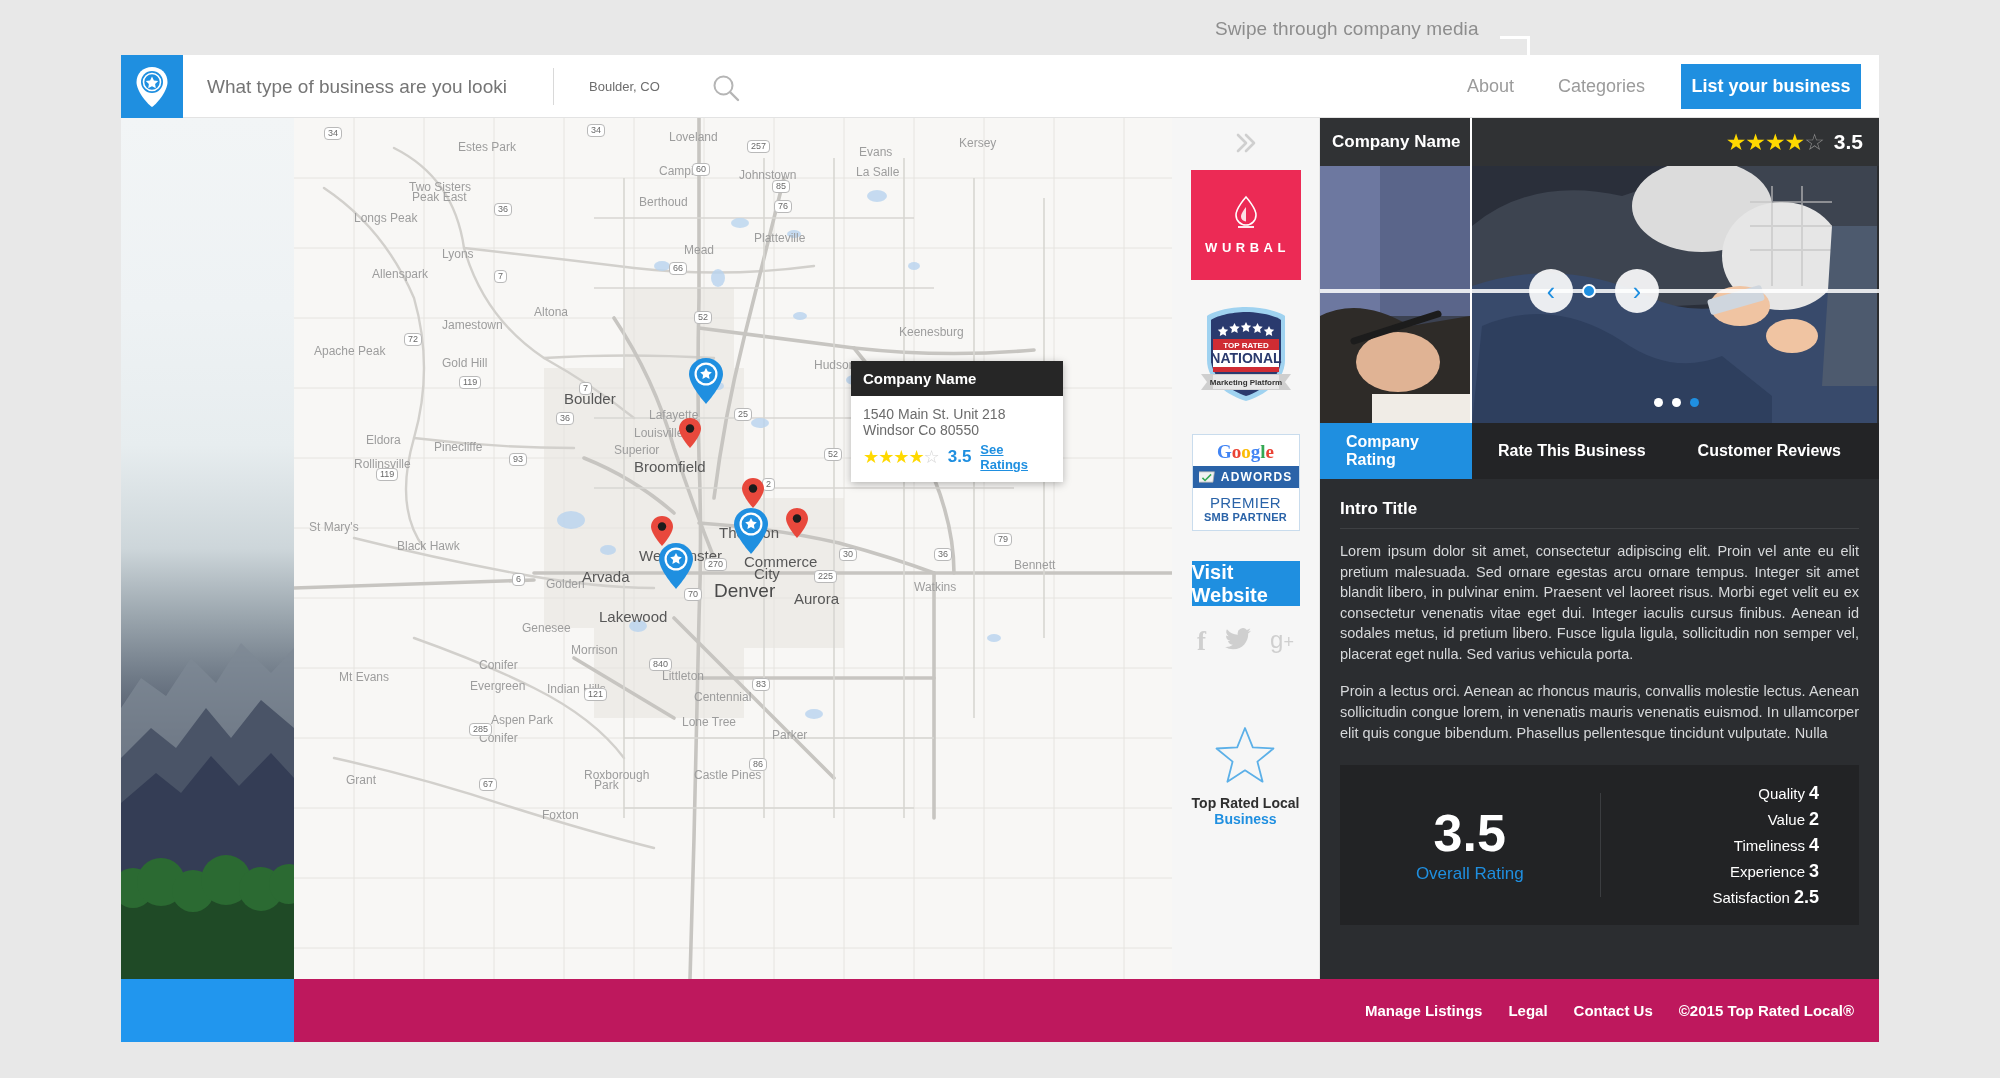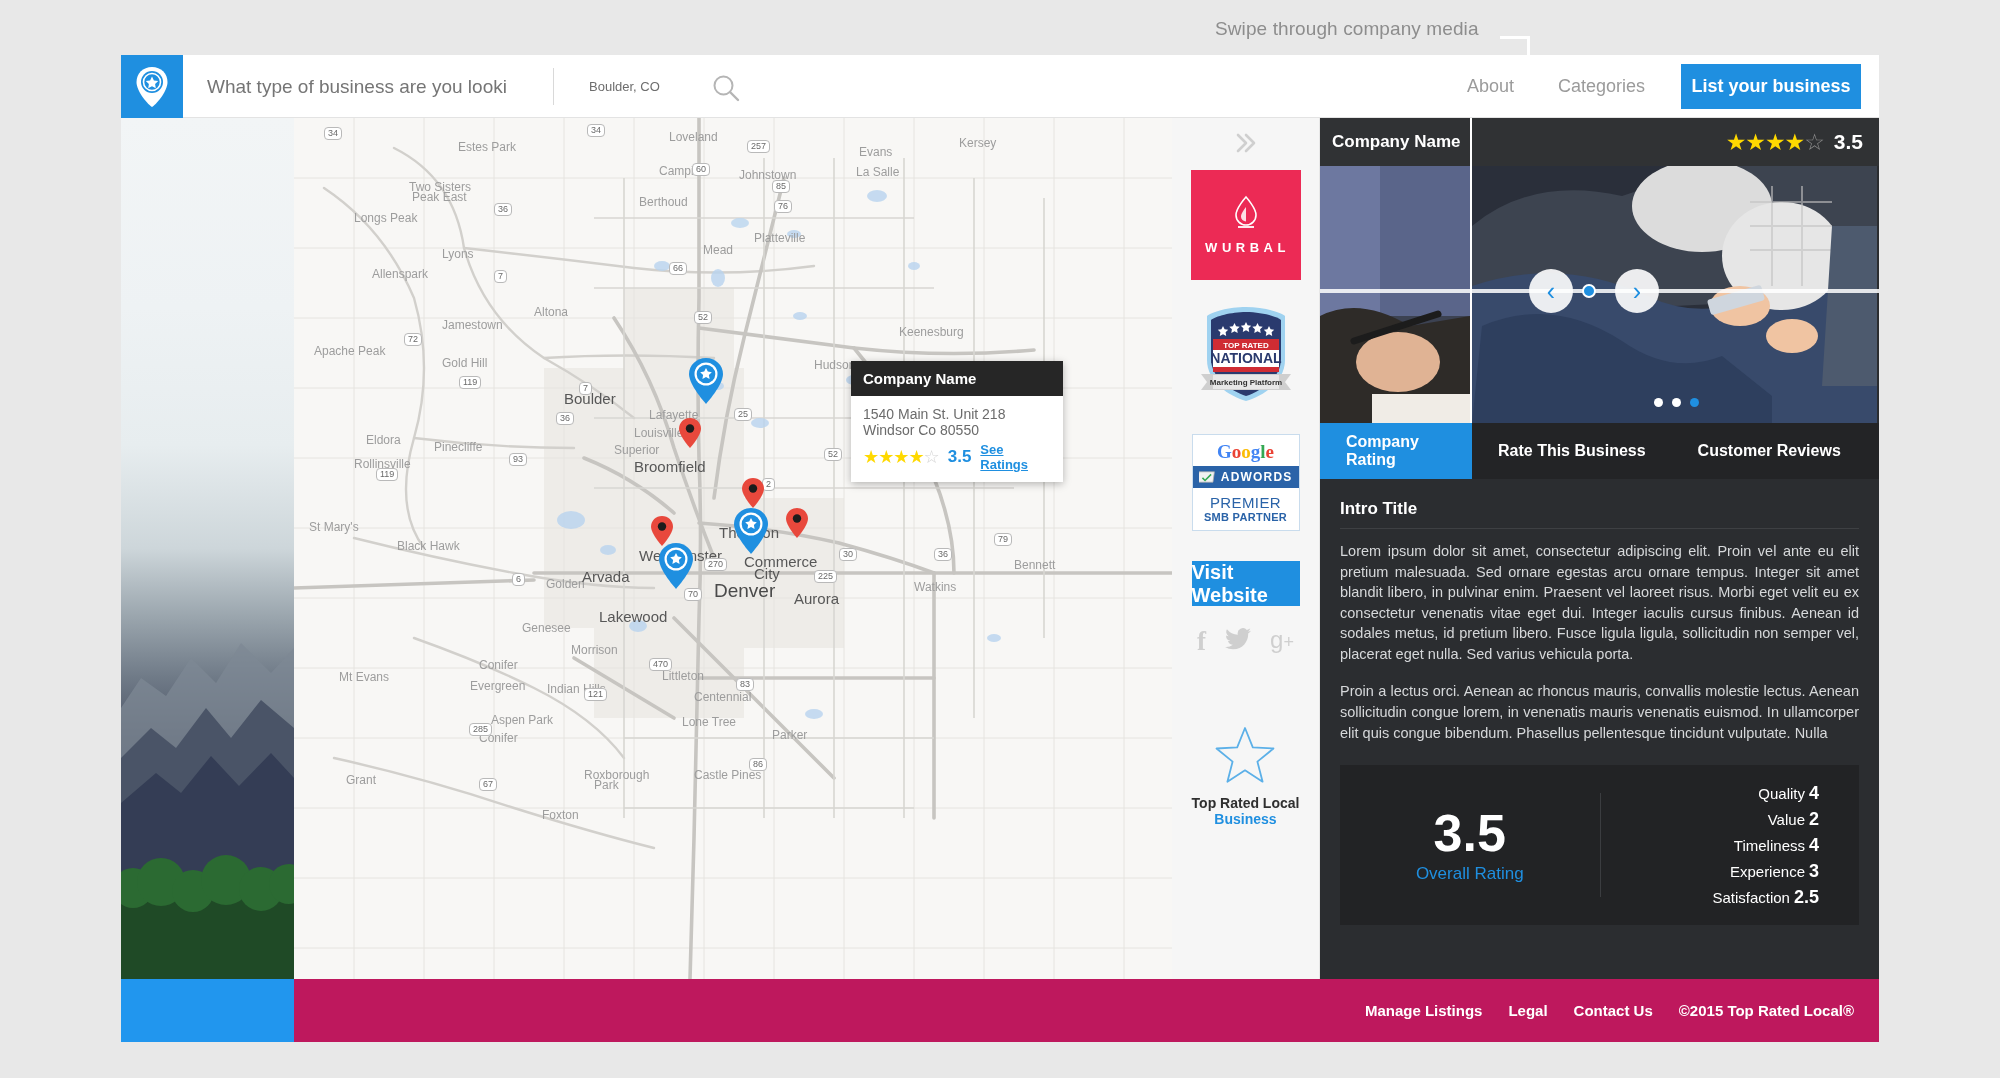--- a/index.html
+++ b/index.html
@@ -431,21 +431,21 @@
           <div class="mlabel faint" style="left: 478px; top: 610px;">Parker</div>
           <div class="mlabel faint" style="left: 400px; top: 650px;">Castle Pines</div>
           <div class="mlabel faint" style="left: 290px; top: 650px;">Roxborough</div>
           <div class="mlabel faint" style="left: 300px; top: 660px;">Park</div>
           <div class="mlabel faint" style="left: 52px; top: 655px;">Grant</div>
           <div class="mlabel faint" style="left: 248px; top: 690px;">Foxton</div>
           <div class="mlabel faint" style="left: 375px; top: 12px;">Loveland</div>
           <div class="mlabel faint" style="left: 365px; top: 46px;">Campion</div>
           <div class="mlabel faint" style="left: 345px; top: 77px;">Berthoud</div>
           <div class="mlabel faint" style="left: 445px; top: 50px;">Johnstown</div>
-          <div class="mlabel faint" style="left: 409px; top: 125px; text-align: right;">Mead</div>
+          <div class="mlabel faint" style="left: 390px; top: 125px; text-align: right;">Mead</div>
           <div class="mlabel faint" style="left: 460px; top: 113px;">Platteville</div>
           <div class="mlabel faint" style="left: 565px; top: 27px;">Evans</div>
           <div class="mlabel faint" style="left: 562px; top: 47px;">La Salle</div>
           <div class="mlabel faint" style="left: 665px; top: 18px;">Kersey</div>
           <div class="mlabel faint" style="left: 605px; top: 207px;">Keenesburg</div>
           <div class="mlabel faint" style="left: 520px; top: 240px;">Hudson</div>
           <div class="mlabel faint" style="left: 568px; top: 280px;">Lochbuie</div>
           <div class="mlabel faint" style="left: 620px; top: 462px;">Watkins</div>
           <div class="mlabel faint" style="left: 720px; top: 440px;">Bennett</div>
           <div class="mlabel faint" style="left: 148px; top: 129px;">Lyons</div>
@@ -482,22 +482,22 @@
           <div class="shield" style="left: 478px; top: 62px;">85</div>
           <div class="shield" style="left: 375px; top: 144px;">66</div>
           <div class="shield" style="left: 480px; top: 82px;">76</div>
           <div class="shield" style="left: 400px; top: 193px;">52</div>
           <div class="shield" style="left: 285px; top: 264px;">7</div>
           <div class="shield" style="left: 262px; top: 294px;">36</div>
           <div class="shield" style="left: 440px; top: 290px;">25</div>
           <div class="shield" style="left: 410px; top: 440px;">270</div>
           <div class="shield" style="left: 390px; top: 470px;">70</div>
           <div class="shield" style="left: 520px; top: 452px;">225</div>
-          <div class="shield" style="left: 355px; top: 540px;">470</div>
-          <div class="shield" style="left: 442px; top: 560px;">83</div>
+          <div class="shield" style="left: 355px; top: 540px;">840</div>
+          <div class="shield" style="left: 458px; top: 560px;">83</div>
           <div class="shield" style="left: 455px; top: 640px;">86</div>
           <div class="shield" style="left: 290px; top: 570px;">121</div>
           <div class="shield" style="left: 545px; top: 430px;">30</div>
           <div class="shield" style="left: 640px; top: 430px;">36</div>
           <div class="shield" style="left: 700px; top: 415px;">79</div>
           <div class="shield" style="left: 530px; top: 330px;">52</div>
           <div class="shield" style="left: 468px; top: 360px;">2</div>
         </div>
       <div id="map-pins">
           <div class="pin" style="left: 395px; top: 240px;">

